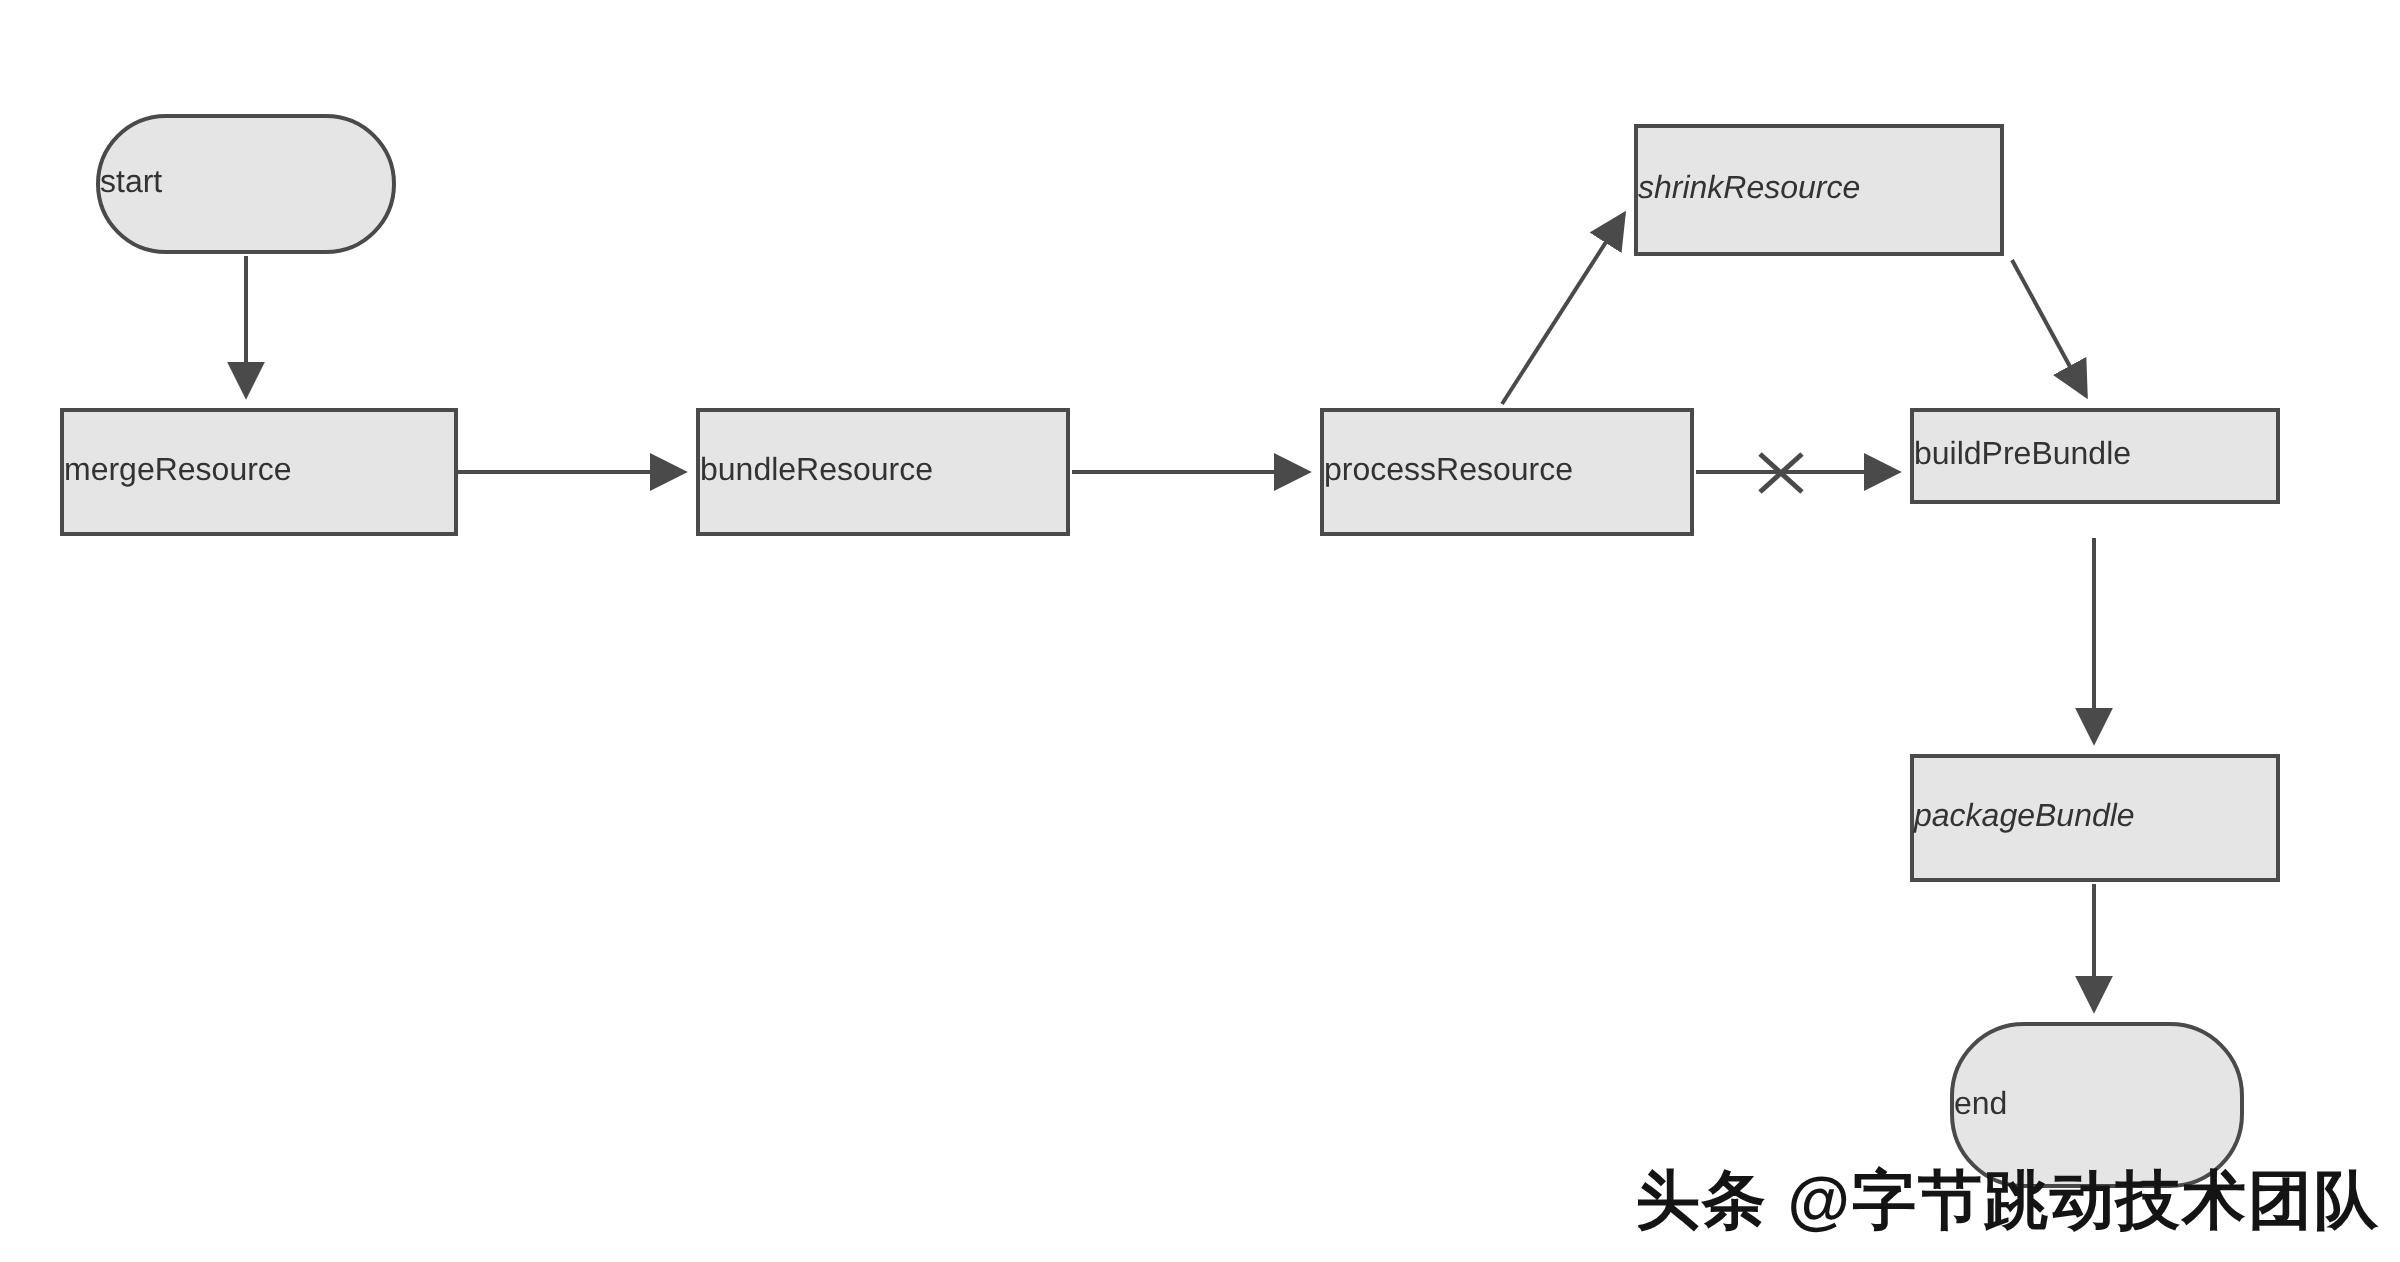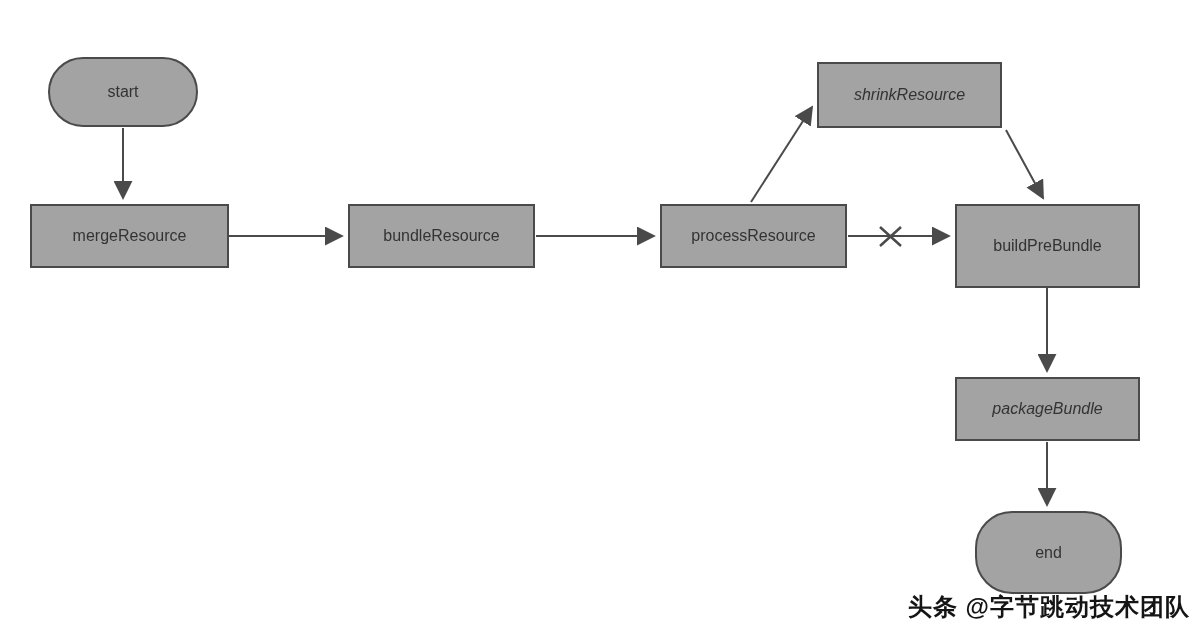--- a/index.html
+++ b/index.html
@@ -19,44 +19,44 @@
     left: 0; top: 0;
     width: 1200px;
     height: 631px;
     pointer-events: none;
   }
 
   .node {
     position: absolute;
     display: flex;
     align-items: center;
-    justify-content: center;
+    justify-content: flex-start;
     border: 2px solid #4a4a4a;
-    background: #a3a3a3;
+    background: #e5e5e5;
     color: #333333;
     font-size: 16px;
     text-align: center;
   }
 
   .stadium { border-radius: 37px; }
 
   .node-start          { left: 48px;  top: 57px;  width: 150px; height: 70px; }
   .node-mergeResource  { left: 30px;  top: 204px; width: 199px; height: 64px; }
   .node-bundleResource { left: 348px; top: 204px; width: 187px; height: 64px; }
   .node-processResource{ left: 660px; top: 204px; width: 187px; height: 64px; }
   .node-shrinkResource { left: 817px; top: 62px;  width: 185px; height: 66px; font-style: italic; }
-  .node-buildPreBundle { left: 955px; top: 204px; width: 185px; height: 84px; }
+  .node-buildPreBundle { left: 955px; top: 204px; width: 185px; height: 48px; }
   .node-packageBundle  { left: 955px; top: 377px; width: 185px; height: 64px; font-style: italic; }
   .node-end            { left: 975px; top: 511px; width: 147px; height: 83px; }
 
   .watermark {
     position: absolute;
     right: 10px;
     bottom: 8px;
-    font-size: 24px;
+    font-size: 32px;
     font-weight: 700;
     color: #141414;
     letter-spacing: 1px;
     white-space: nowrap;
   }
 </style>
 </head>
 <body>
 
 <div class="canvas">

